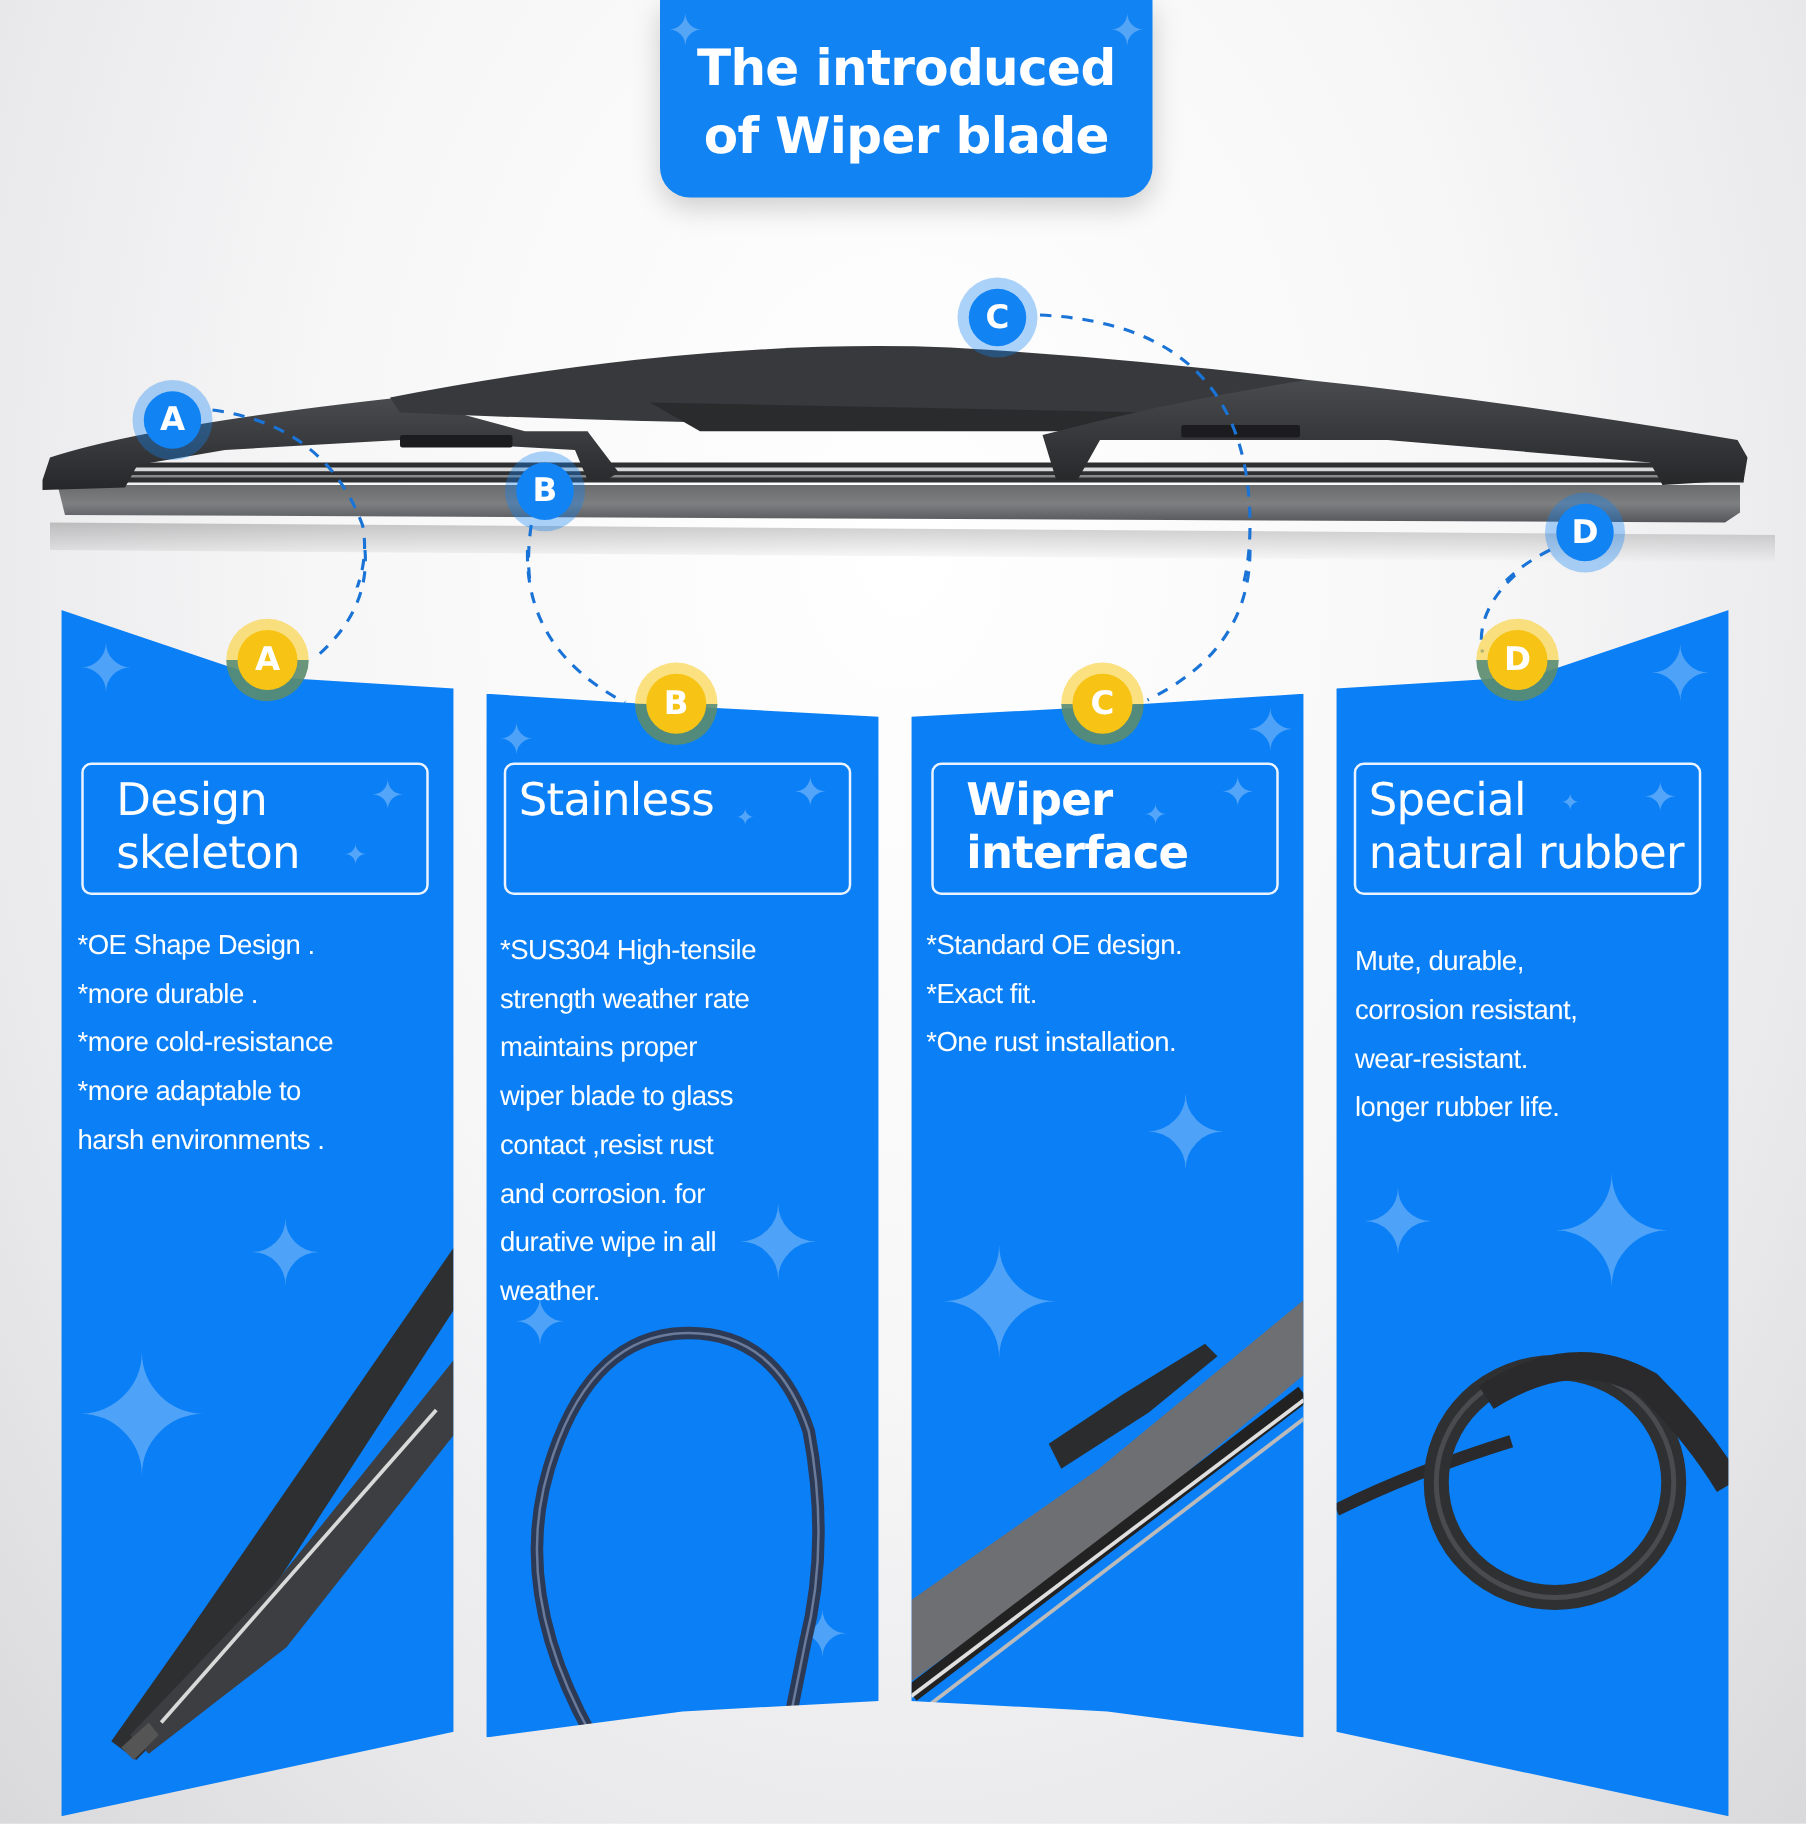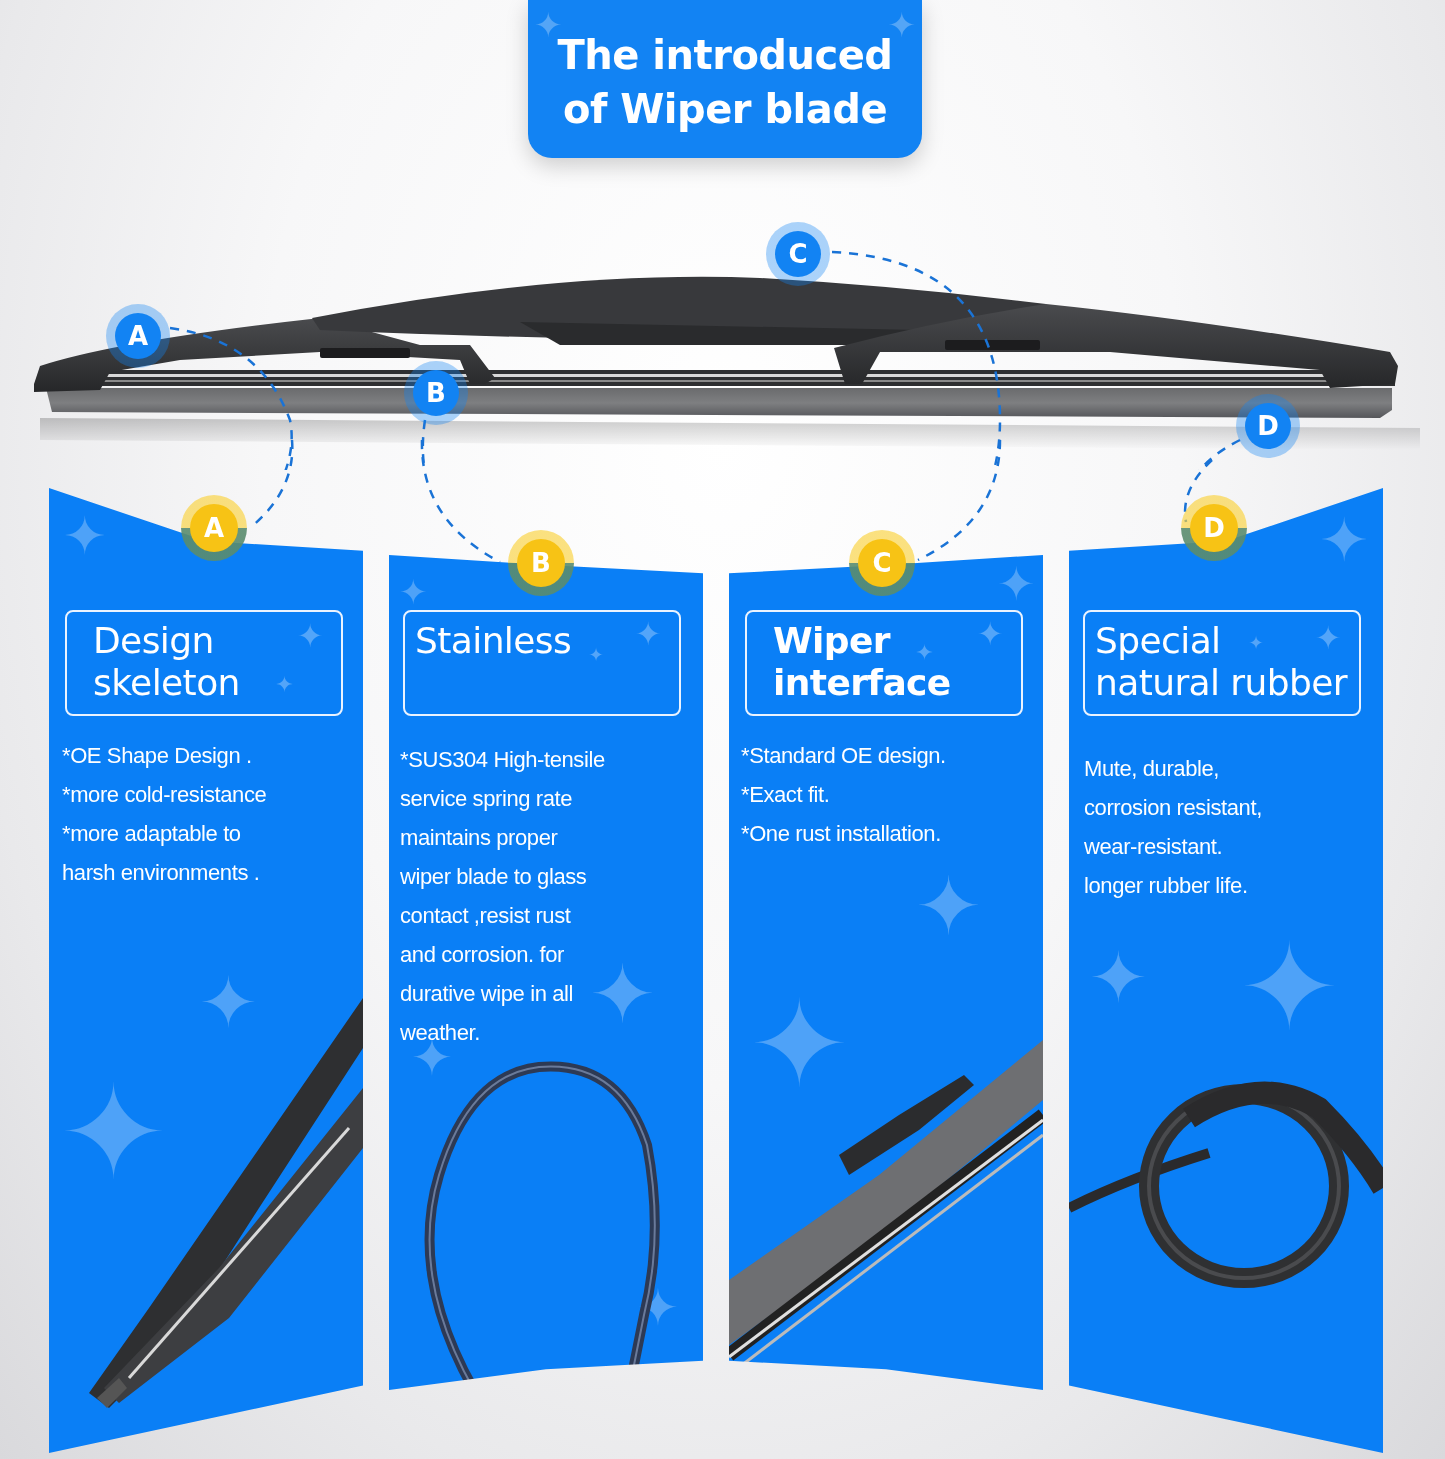--- a/index.html
+++ b/index.html
@@ -155,20 +155,21 @@
   <span class="sparkle" style="left:150px;top:480px;font-size:70px;">✦</span>
   <span class="sparkle" style="left:10px;top:580px;font-size:130px;">✦</span>
   <div class="title-box" style="left:16px;top:122px;width:278px;height:106px;">
     <span class="sparkle" style="right:18px;top:8px;font-size:32px;color:rgba(255,255,255,0.3);">✦</span>
     <span class="sparkle" style="right:48px;top:62px;font-size:22px;color:rgba(255,255,255,0.3);">✦</span>
     <div>Design</div>
     <div>skeleton</div>
   </div>
   <div class="desc" style="left:13px;top:248px;">
     <div>*OE Shape Design .</div>
+    <div>*more durable .</div>
     <div>*more cold-resistance</div>
     <div>*more adaptable to</div>
     <div>harsh environments .</div>
   </div>
   <svg class="art" width="314" height="965">
     <path d="M314 510 L314 560 L210 720 L120 860 L60 920 L40 905 L100 820 Z" fill="#2e2f31"></path>
     <path d="M314 600 L314 660 L180 830 L70 915 L55 900 L170 780 Z" fill="#3d3e41"></path>
     <path d="M300 640 L80 890" stroke="#d9d9d9" stroke-width="3"></path>
     <path d="M48 910 L70 890 L78 900 L58 920 Z" fill="#555"></path>
   </svg>
@@ -179,21 +180,21 @@
   <span class="sparkle" style="left:200px;top:400px;font-size:80px;">✦</span>
   <span class="sparkle" style="left:22px;top:478px;font-size:50px;">✦</span>
   <span class="sparkle" style="left:248px;top:728px;font-size:50px;">✦</span>
   <div class="title-box" style="left:14px;top:55px;width:278px;height:106px;padding-left:10px;">
     <span class="sparkle" style="right:18px;top:6px;font-size:32px;color:rgba(255,255,255,0.3);">✦</span>
     <span class="sparkle" style="right:76px;top:34px;font-size:18px;color:rgba(255,255,255,0.3);">✦</span>
     <div>Stainless</div>
   </div>
   <div class="desc" style="left:11px;top:165px;margin-top:20px;">
     <div>*SUS304 High-tensile</div>
-    <div>service spring rate</div>
+    <div>strength weather rate</div>
     <div>maintains proper</div>
     <div>wiper blade to glass</div>
     <div>contact ,resist rust</div>
     <div>and corrosion. for</div>
     <div>durative wipe in all</div>
     <div>weather.</div>
   </div>
   <svg class="art" width="314" height="835">
     <path d="M85 835 Q20 720 50 620 Q80 520 150 512 Q230 505 258 590 Q275 680 255 760 L240 835" fill="none" stroke="#2d3a55" stroke-width="10"></path>
     <path d="M85 835 Q20 720 50 620 Q80 520 150 512 Q230 505 258 590 Q275 680 255 760 L240 835" fill="none" stroke="#6a7a9a" stroke-width="2"></path>

